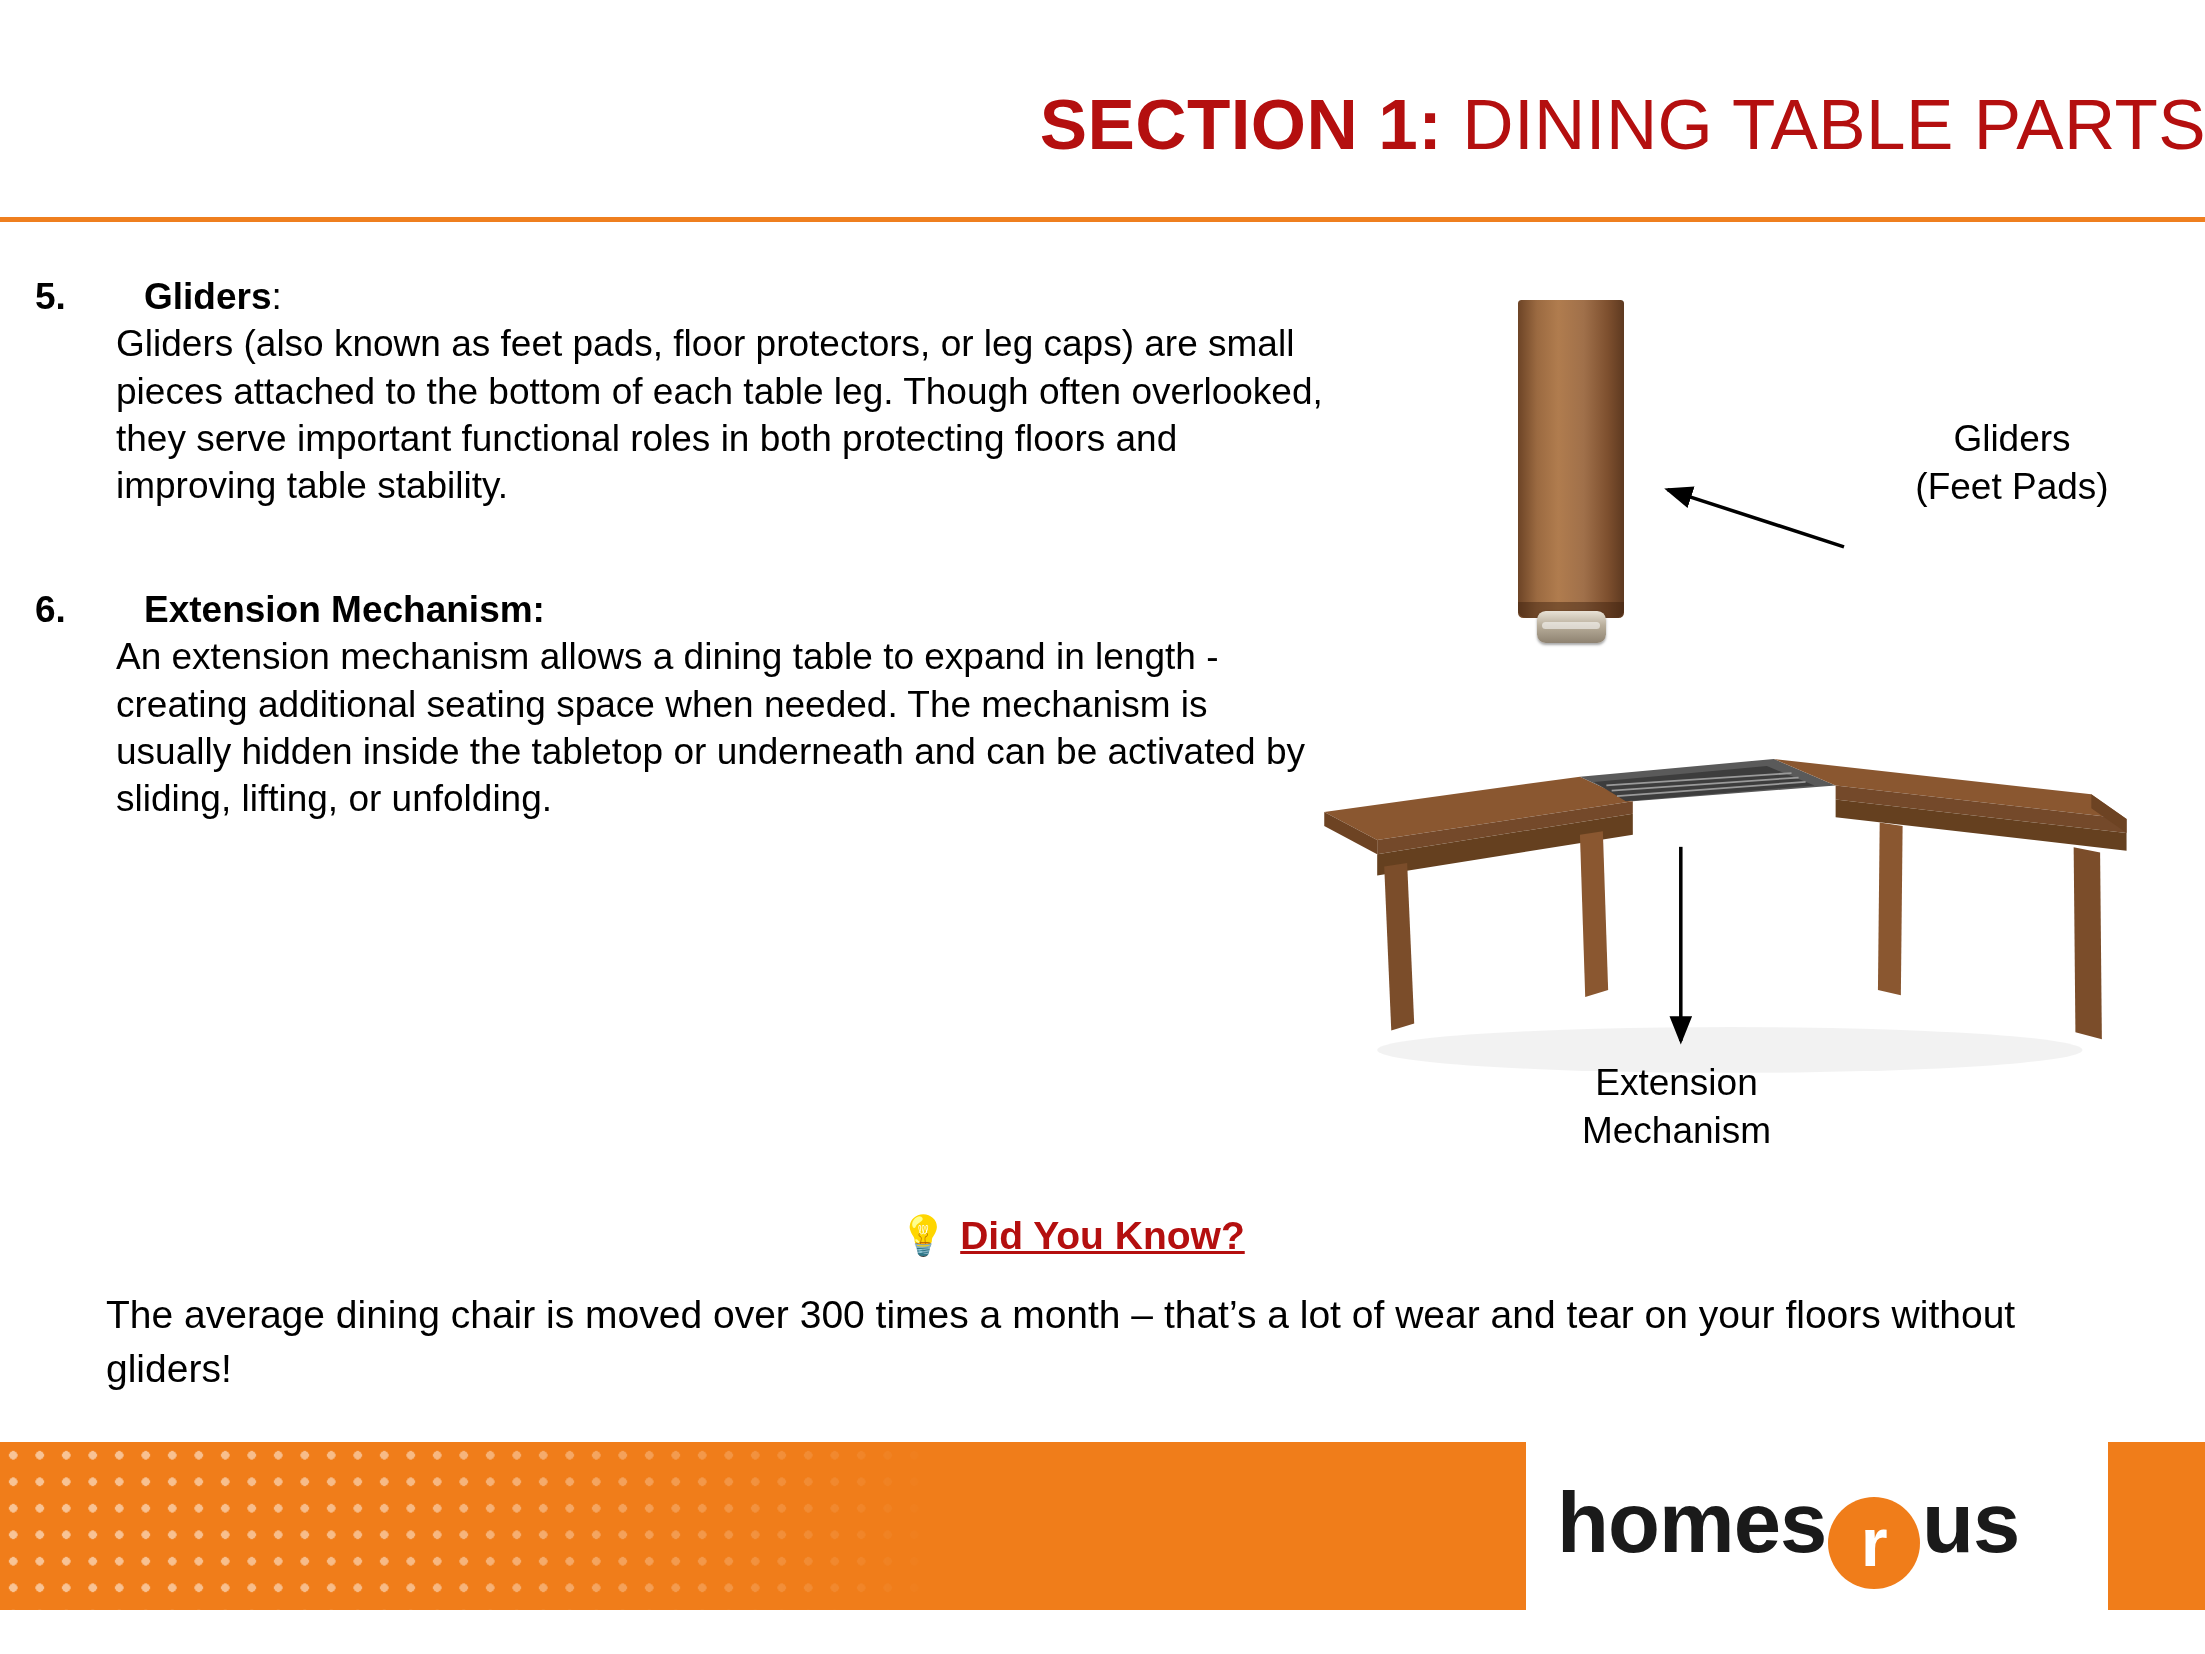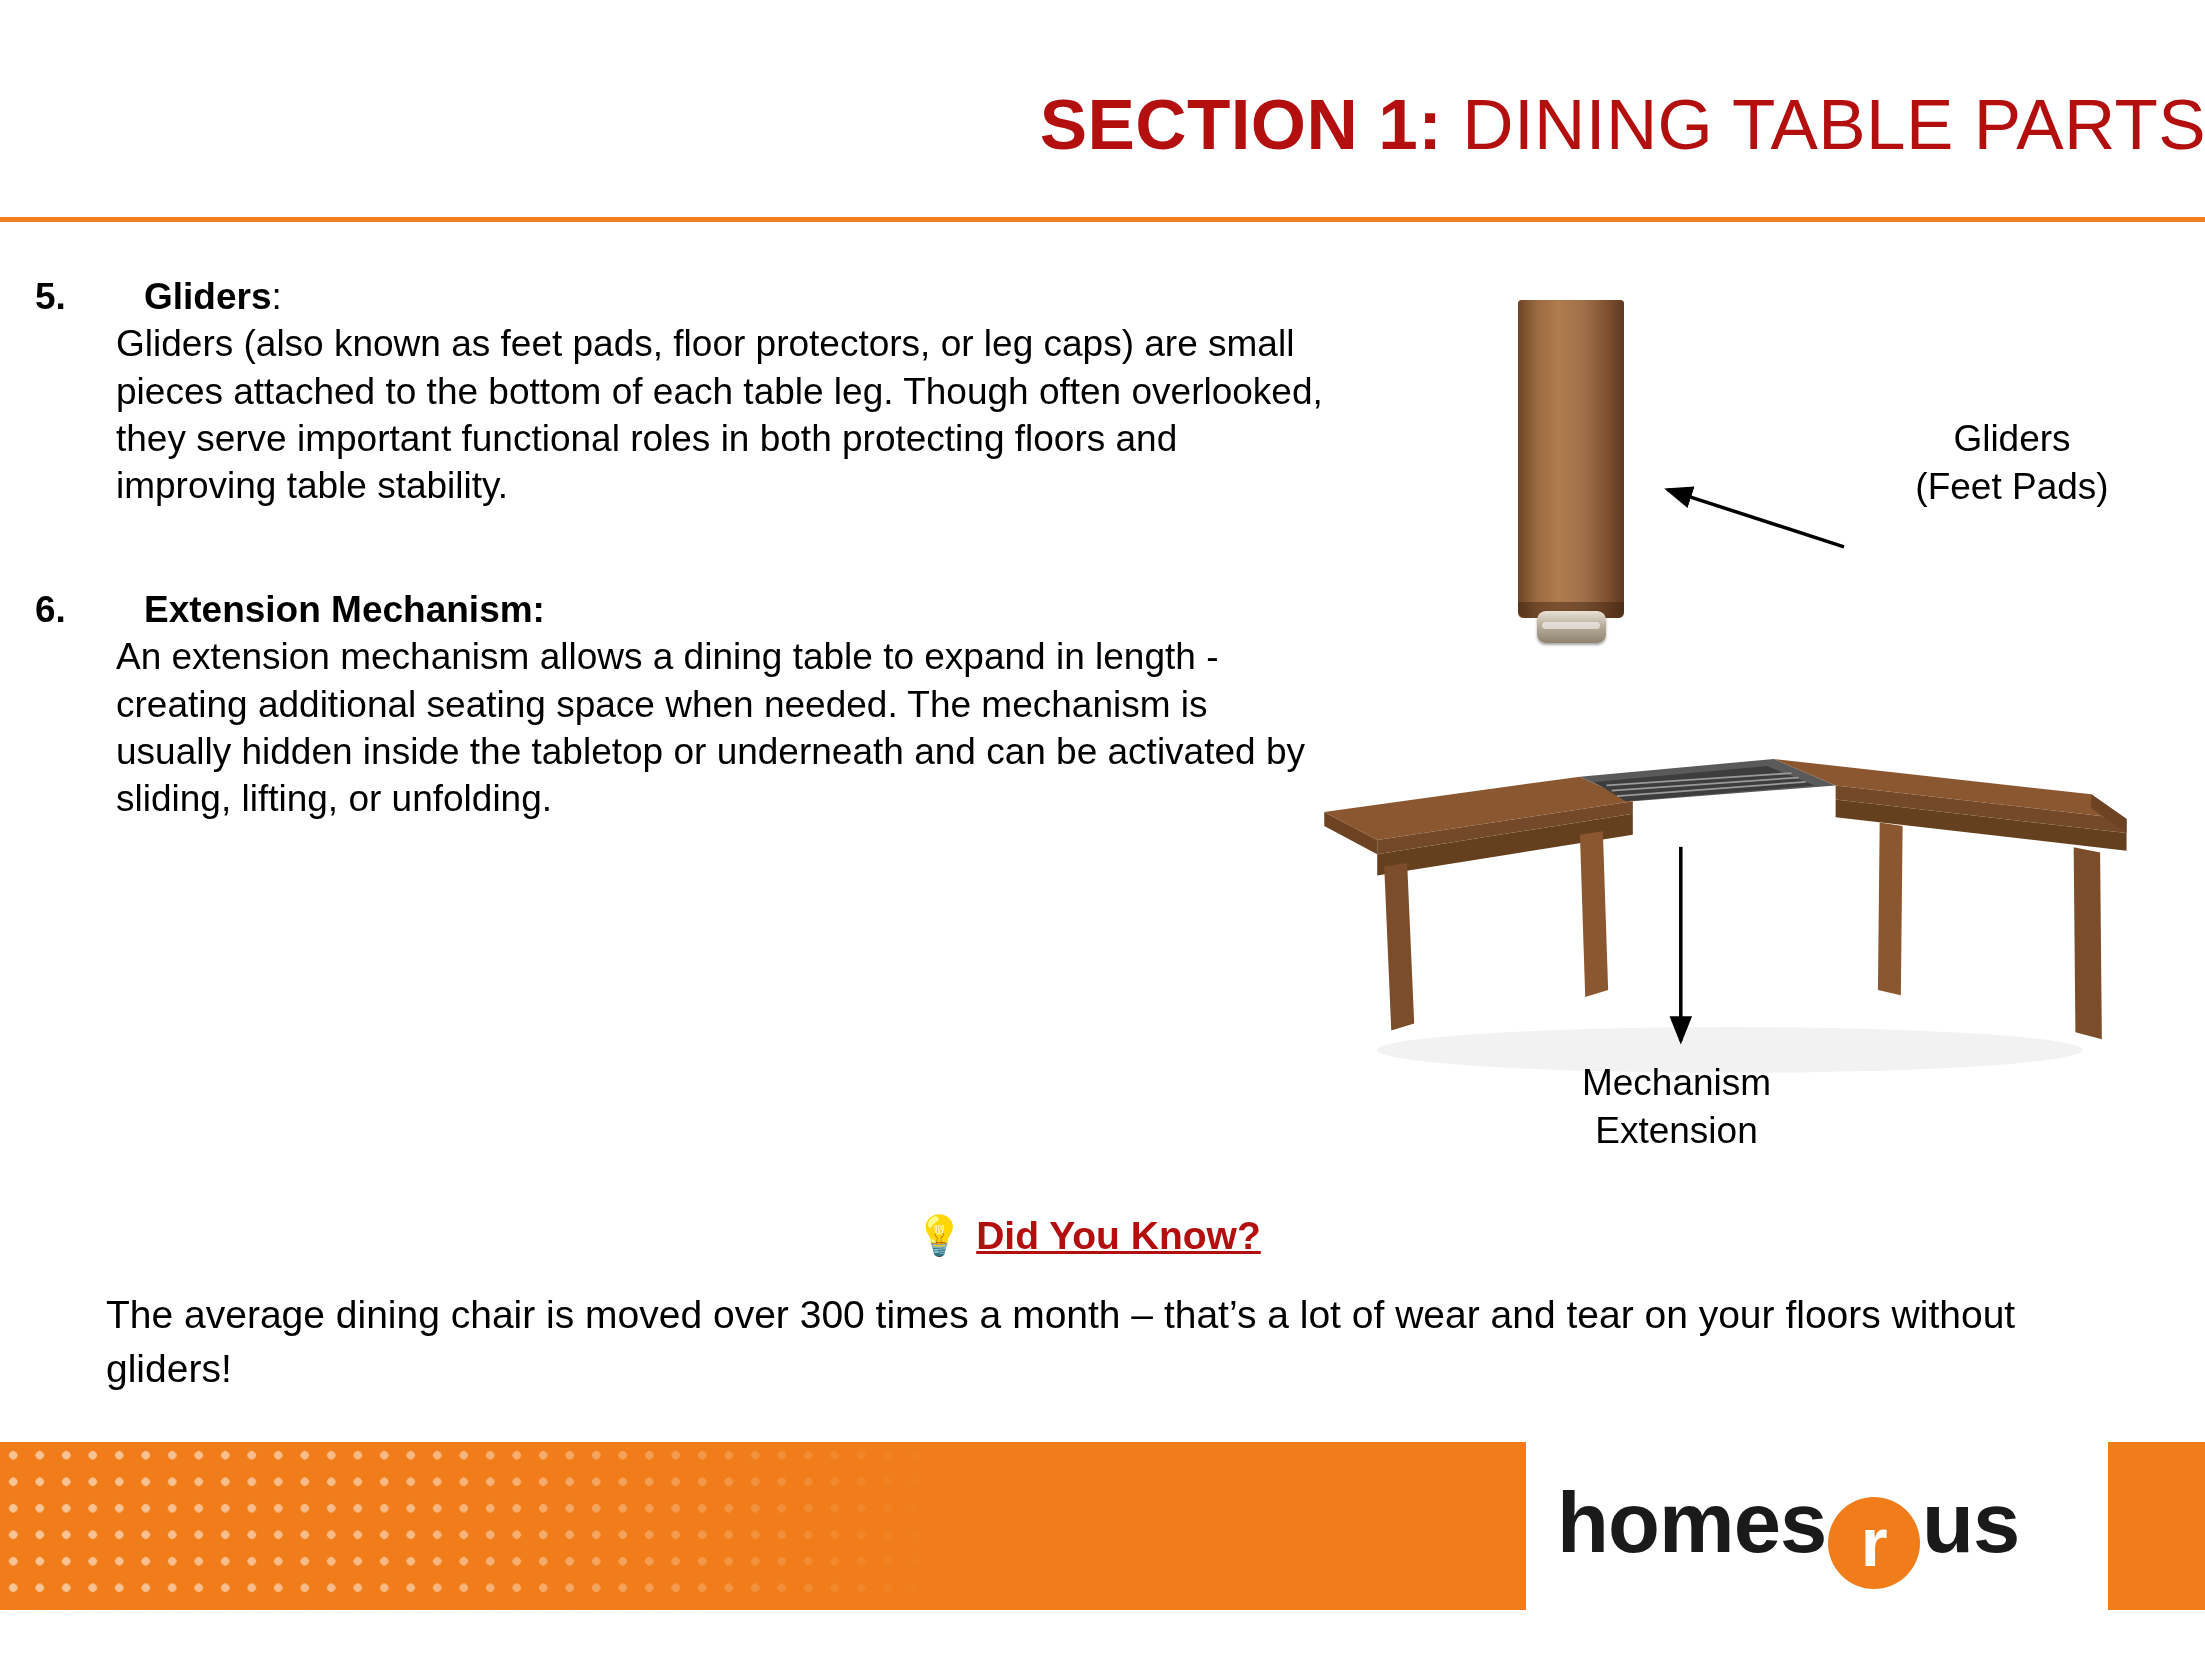--- a/index.html
+++ b/index.html
@@ -175,21 +175,20 @@
     pointer-events: none;
   }
 
   
   .dyk {
     position: absolute;
     top: 1213px;
     left: 0;
     width: 2144px;
     text-align: center;
-    padding-left: 16px;
   }
   .dyk-bulb {
     font-size: 39px;
     vertical-align: middle;
   }
   .dyk-title {
     font-size: 39px;
     font-weight: bold;
     color: #b40f0f;
     text-decoration: underline;
@@ -341,22 +340,22 @@
     <polygon points="78,122 104,118 112,300 86,308" fill="#7b4d2a"></polygon>
     <polygon points="300,86 326,82 332,262 306,270" fill="#8a5730"></polygon>
     <polygon points="640,72 666,76 664,268 638,262" fill="#8a5730"></polygon>
     <polygon points="860,100 890,106 892,318 862,310" fill="#7b4d2a"></polygon>
 
     <ellipse cx="470" cy="330" rx="400" ry="26" fill="rgba(0,0,0,0.05)"></ellipse>
   </svg>
 </div>
 
 <div class="label-extension">
+  <div>Extension</div>
   <div>Mechanism</div>
-  <div>Extension</div>
 </div>
 
 <svg class="arrow-svg" viewBox="0 0 2500 1875" width="2206" height="1654">
   <defs>
     <marker id="ah" markerWidth="10" markerHeight="10" refX="7" refY="3.2" orient="auto">
       <path d="M0,0 L8,3.2 L0,6.4 z" fill="#000"></path>
     </marker>
   </defs>
   <line x1="2090" y1="620" x2="1890" y2="555" stroke="#000" stroke-width="4" marker-end="url(#ah)"></line>
   <line x1="1905" y1="960" x2="1905" y2="1180" stroke="#000" stroke-width="4" marker-end="url(#ah)"></line>

